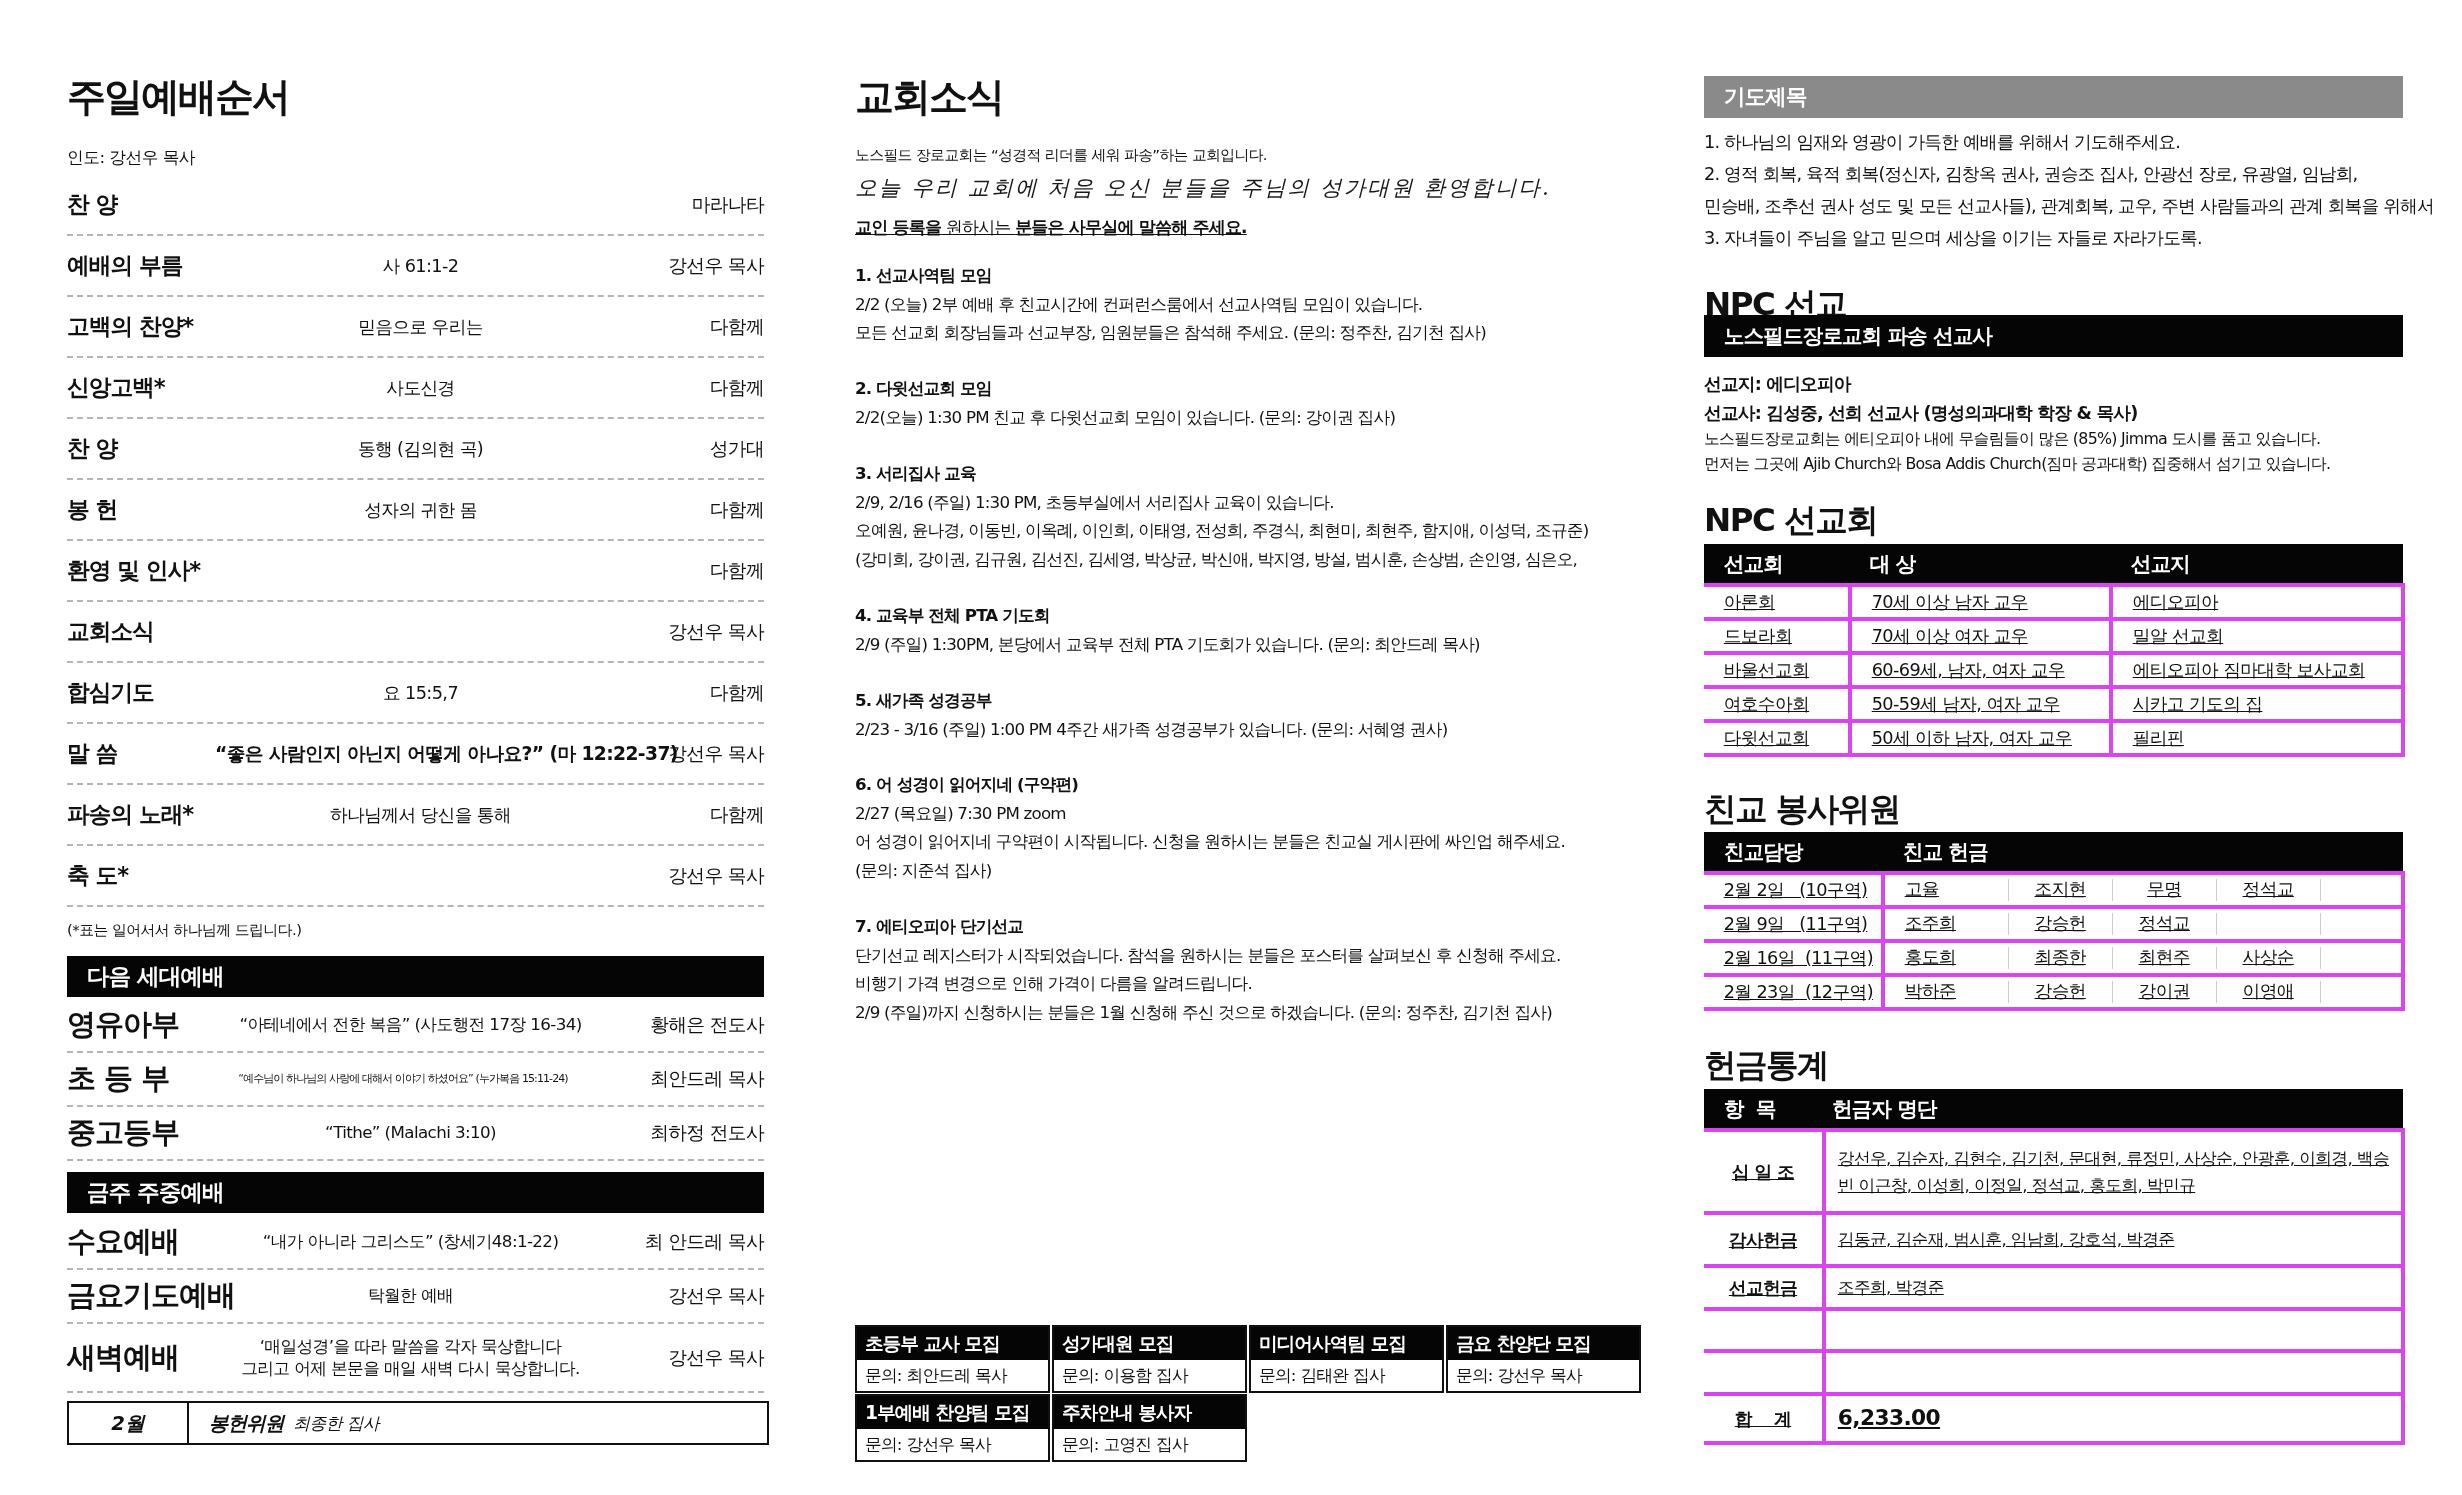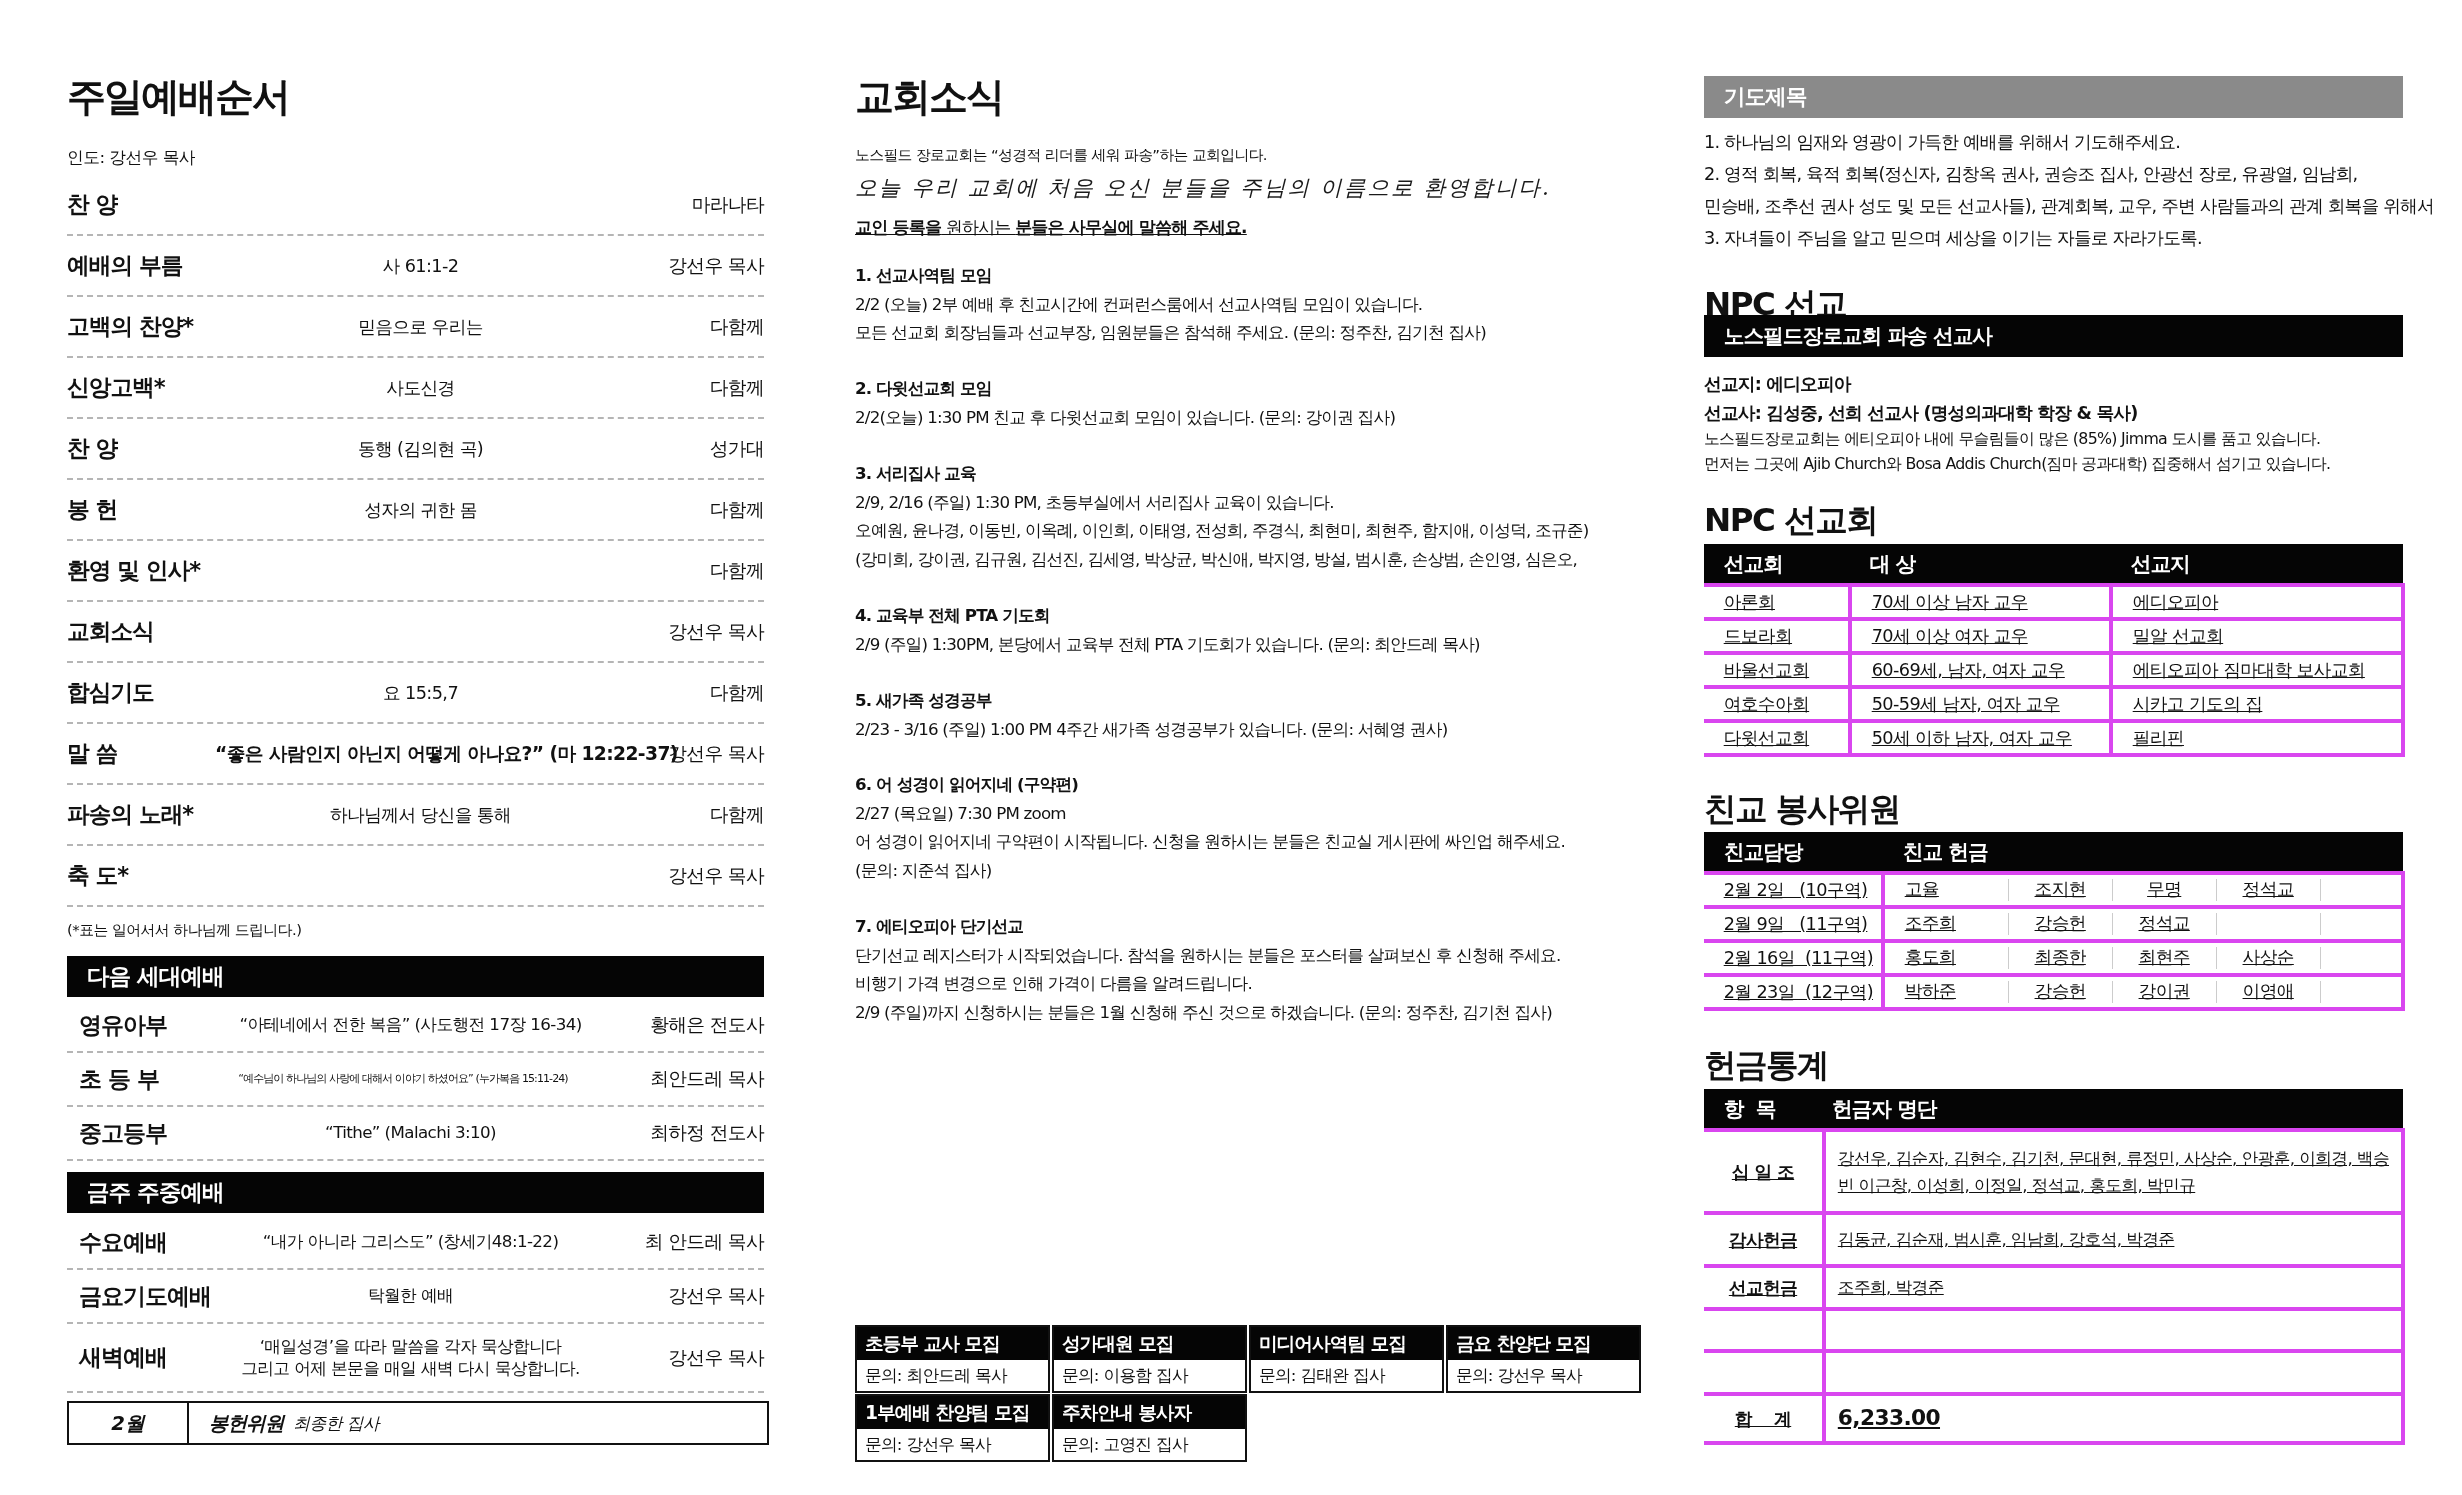--- a/index.html
+++ b/index.html
@@ -21,21 +21,21 @@
   .w-center { position: absolute; left: 148px; right: 138px; text-align: center; font-size: 17.7px; letter-spacing: -0.6px; white-space: nowrap; }
   .w-center.bold { font-weight: bold; font-size: 18.7px; }
   .w-right { position: absolute; right: 0; font-size: 18.7px; letter-spacing: -0.6px; white-space: nowrap; }
   .note { position: absolute; top: 921px; font-size: 14.8px; letter-spacing: -0.5px; }
 
   .black-bar { background: #050505; color: #fff; font-weight: bold; letter-spacing: -1px; }
   .sec-bar { position: absolute; left: 0; width: 697px; height: 41px; font-size: 22.7px; padding-left: 19.7px; line-height: 41px; }
   .sub-list { position: absolute; left: 0; width: 697px; }
   .s-row { position: relative; height: 54px; border-bottom: 2px dashed #b5b5b5; display: flex; align-items: center; }
   .s-row.tall { height: 69px; }
-  .s-title { width: 148px; font-size: 23px; font-weight: bold; letter-spacing: -1px; white-space: nowrap; margin-left: 12px; }
+  .s-title { width: 148px; font-size: 29px; font-weight: bold; letter-spacing: -1px; white-space: nowrap; }
   .s-center { position: absolute; left: 128px; right: 138px; text-align: center; font-size: 16.7px; letter-spacing: -0.6px; white-space: nowrap; line-height: 1.3; }
   .s-center.small { font-size: 11px; left: 108px; right: 133px; letter-spacing: -0.9px; }
   .s-right { position: absolute; right: 0; font-size: 18.7px; letter-spacing: -0.6px; white-space: nowrap; }
 
   .offering-committee { position: absolute; left: 0; top: 1401px; width: 702px; height: 44px; border: 2px solid #111; display: flex; align-items: center; font-style: italic; }
   .oc-month { width: 120px; height: 100%; border-right: 2px solid #111; display: flex; align-items: center; justify-content: center; font-size: 19.7px; font-weight: bold; }
   .oc-label { margin-left: 19.7px; font-size: 19.7px; font-weight: bold; letter-spacing: -1px; }
   .oc-name { margin-left: 9.9px; font-size: 16.7px; letter-spacing: -0.5px; }
 
   
@@ -188,21 +188,21 @@
   <div class="offering-committee">
     <div class="oc-month">2월</div>
     <span class="oc-label">봉헌위원</span>
     <span class="oc-name">최종한 집사</span>
   </div>
 </div>
 
 <div class="col col-mid">
   <div class="page-title">교회소식</div>
   <div class="intro">노스필드 장로교회는 “성경적 리더를 세워 파송”하는 교회입니다.</div>
-  <div class="welcome">오늘 우리 교회에 처음 오신 분들을 주님의 이름으로 환영합니다.</div>
+  <div class="welcome">오늘 우리 교회에 처음 오신 분들을 주님의 성가대원 환영합니다.</div>
   <div class="register"><b>교인 등록을</b><span> 원하시는 </span><b>분들은 사무실에 말씀해 주세요.</b></div>
 
   <div class="news-item" style="top:262px;">
     <div class="news-title">1. 선교사역팀 모임</div>
     <div class="news-line">2/2 (오늘) 2부 예배 후 친교시간에 컨퍼런스룸에서 선교사역팀 모임이 있습니다.</div>
     <div class="news-line">모든 선교회 회장님들과 선교부장, 임원분들은 참석해 주세요. (문의: 정주찬, 김기천 집사)</div>
   </div>
   <div class="news-item" style="top:375px;">
     <div class="news-title">2. 다윗선교회 모임</div>
     <div class="news-line">2/2(오늘) 1:30 PM 친교 후 다윗선교회 모임이 있습니다. (문의: 강이권 집사)</div>

